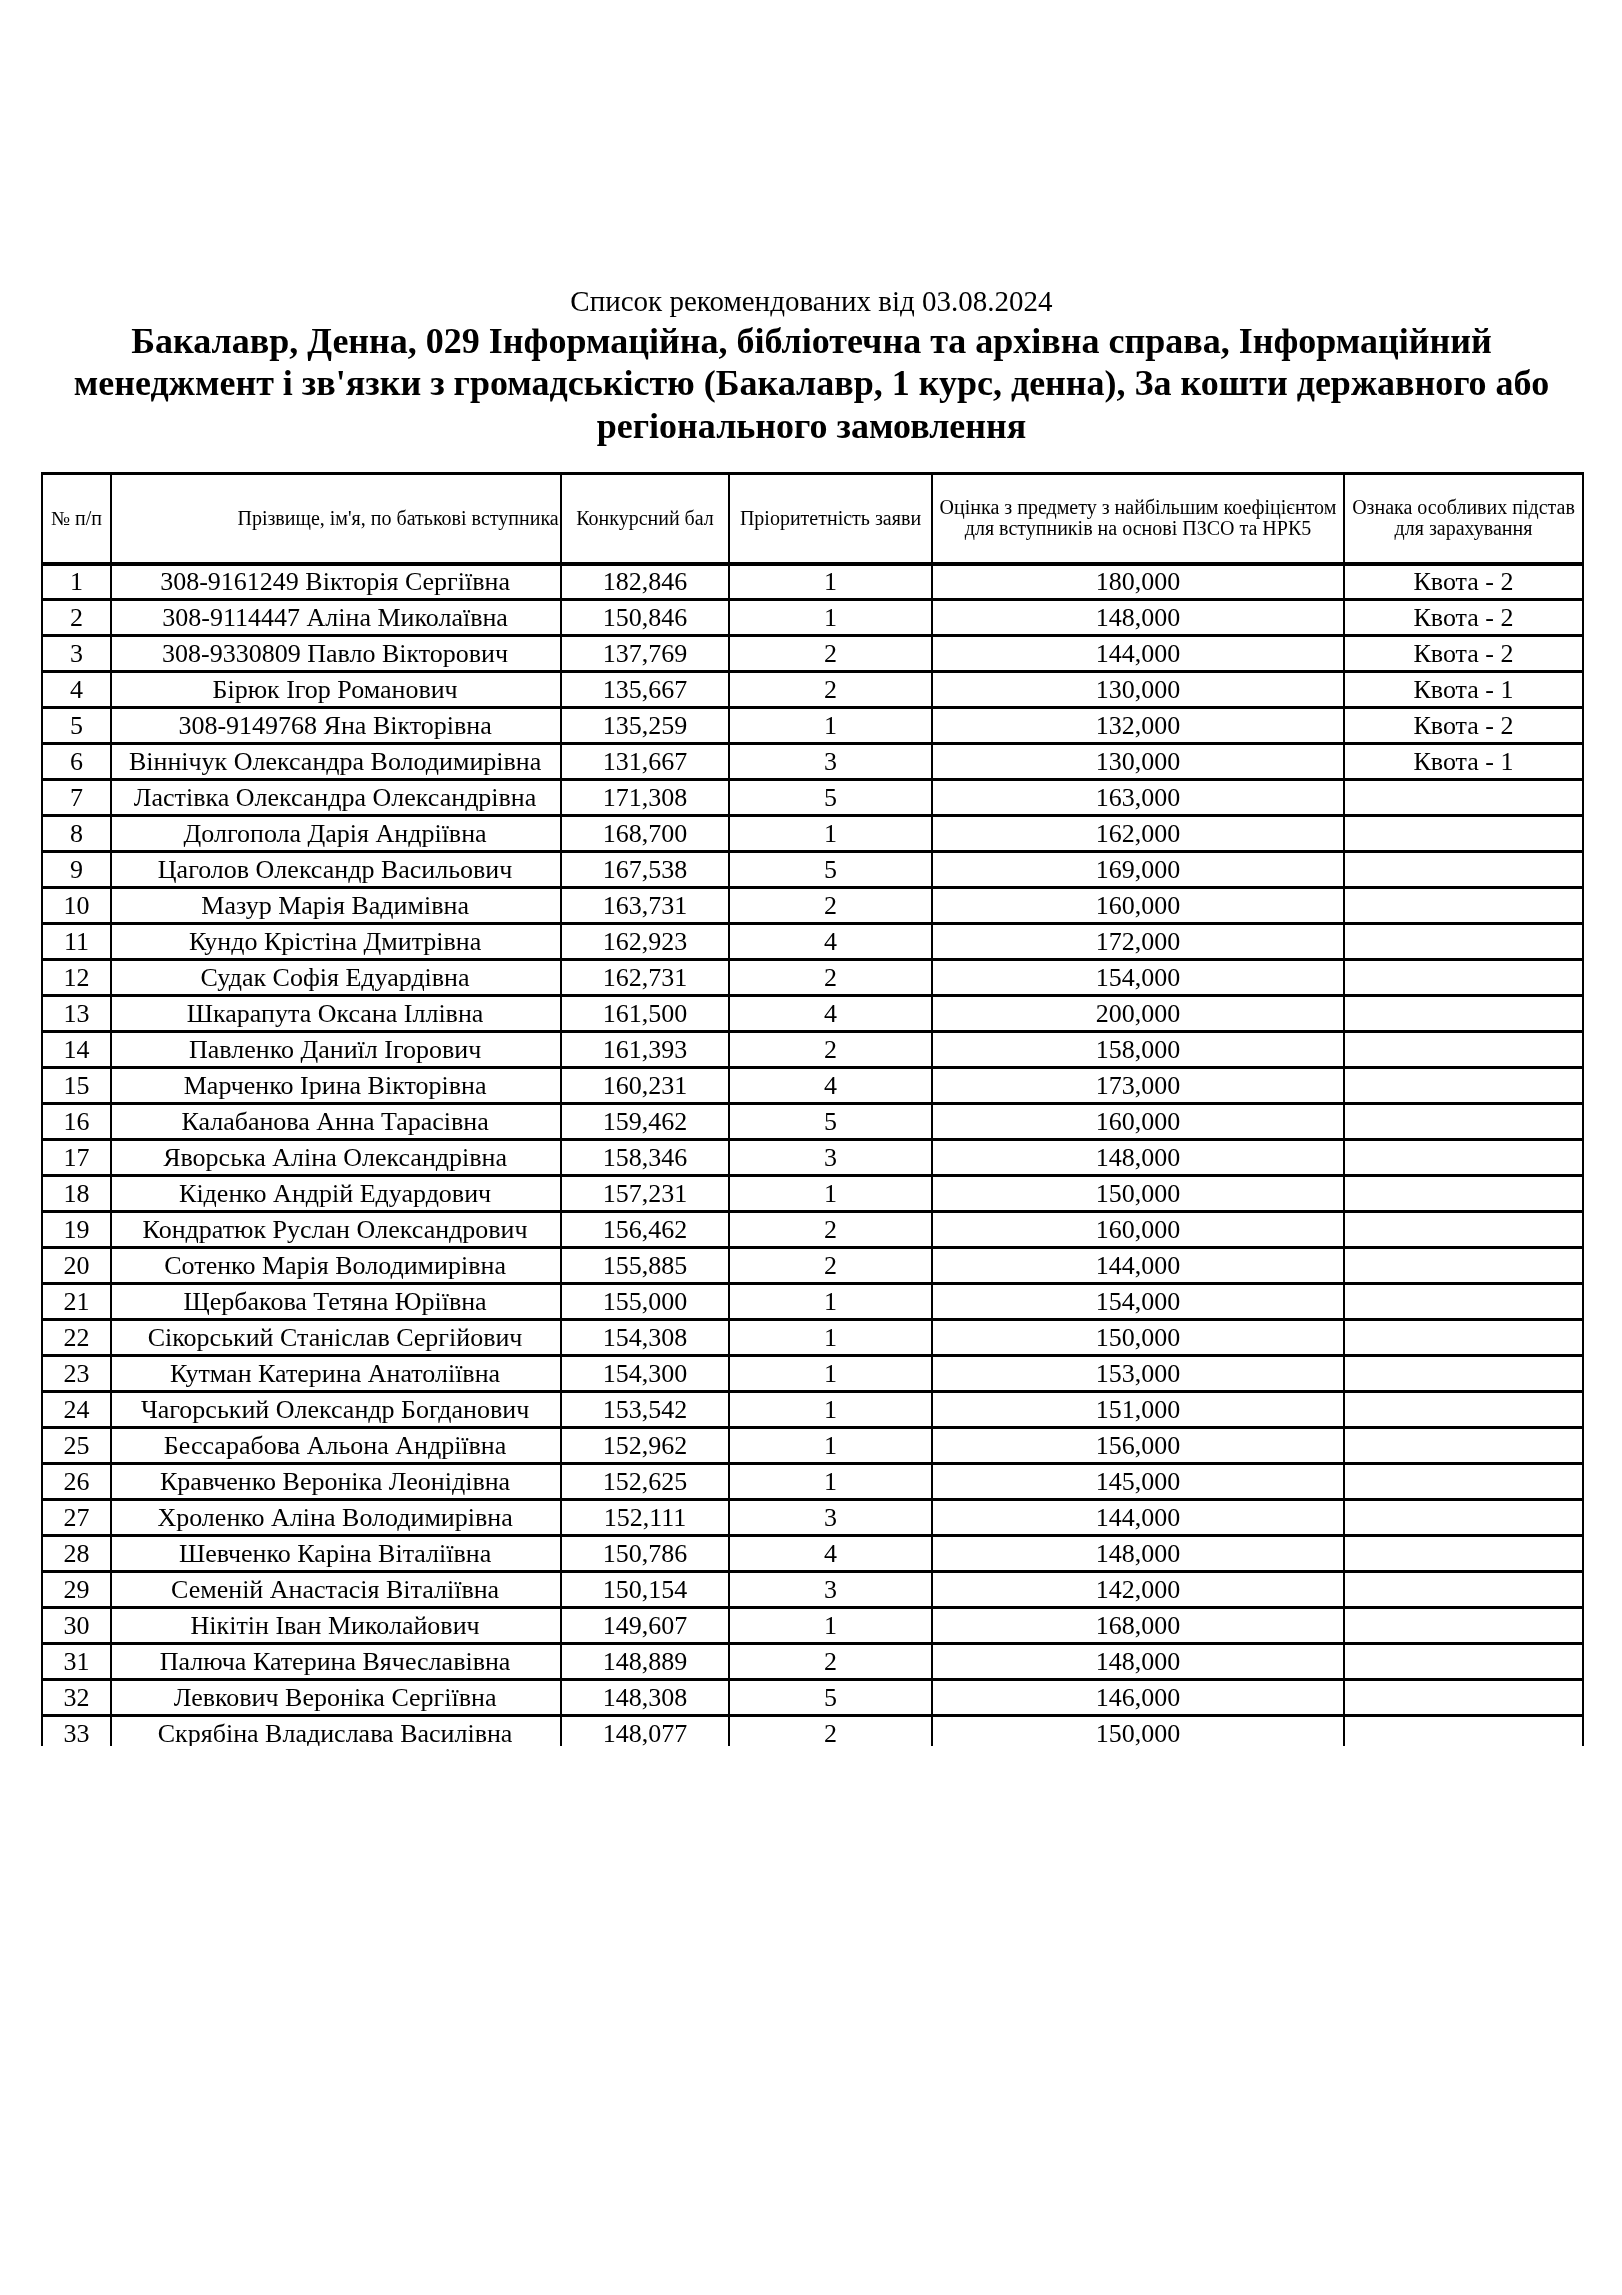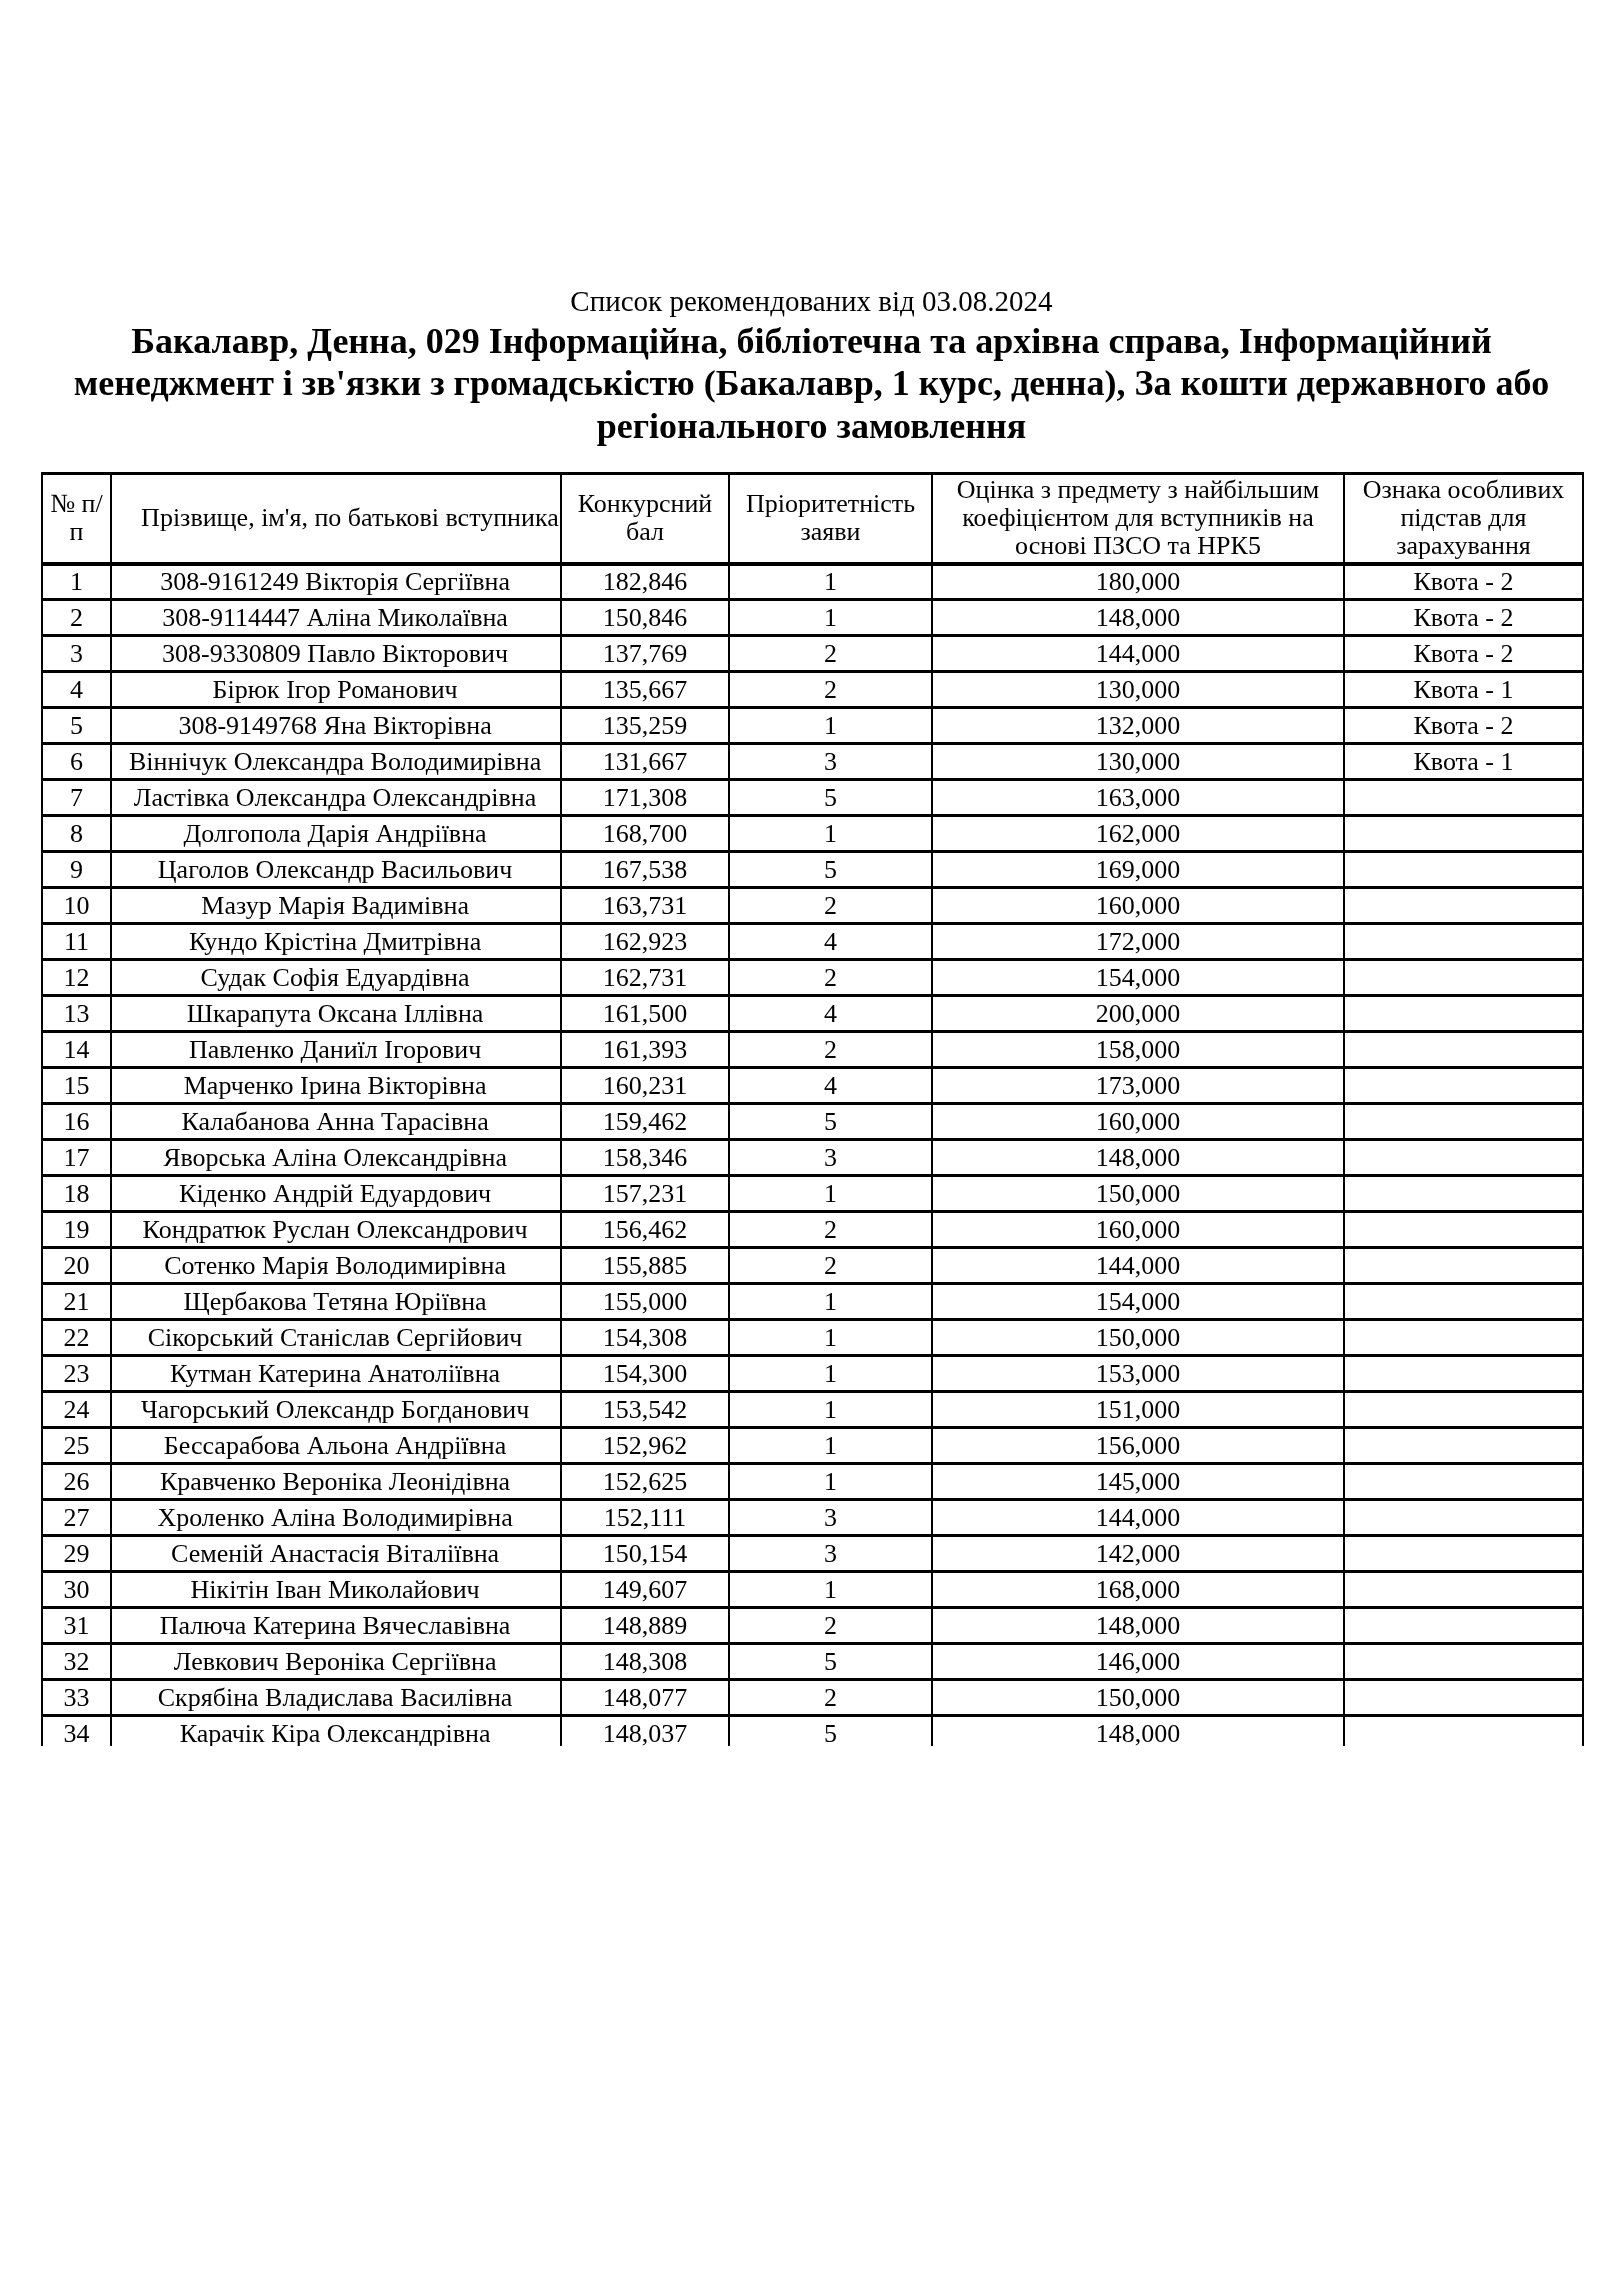--- a/index.html
+++ b/index.html
@@ -43,21 +43,21 @@
     border: 2px solid #000;
     border-top-width: 3.3px;
     border-bottom-width: 3.3px;
     box-sizing: border-box;
     overflow: hidden;
     background: #ffffff;
   }
   thead th {
     height: 90px;
     font-weight: normal;
-    font-size: 26px;
+    font-size: 20px;
     line-height: 1.08;
     text-align: center;
     vertical-align: middle;
     padding: 0 3.9px;
     border-bottom-width: 4.6px;
   }
   thead th.c1 { text-align: right; padding-left: 1px; padding-right: 1.3px; margin-left: 8px; }
   tbody td {
     height: 36px;
     font-size: 26px;
@@ -337,20 +337,28 @@
 
   <tr>
     <td class="c0">27</td>
     <td class="c1">Хроленко Аліна Володимирівна</td>
     <td class="c2">152,111</td>
     <td class="c3">3</td>
     <td class="c4">144,000</td>
     <td class="c5"></td>
   </tr>
 
+  <tr>
+    <td class="c0">28</td>
+    <td class="c1">Шевченко Каріна Віталіївна</td>
+    <td class="c2">150,786</td>
+    <td class="c3">4</td>
+    <td class="c4">148,000</td>
+    <td class="c5"></td>
+  </tr>
 
   <tr>
     <td class="c0">29</td>
     <td class="c1">Семеній Анастасія Віталіївна</td>
     <td class="c2">150,154</td>
     <td class="c3">3</td>
     <td class="c4">142,000</td>
     <td class="c5"></td>
   </tr>
 

